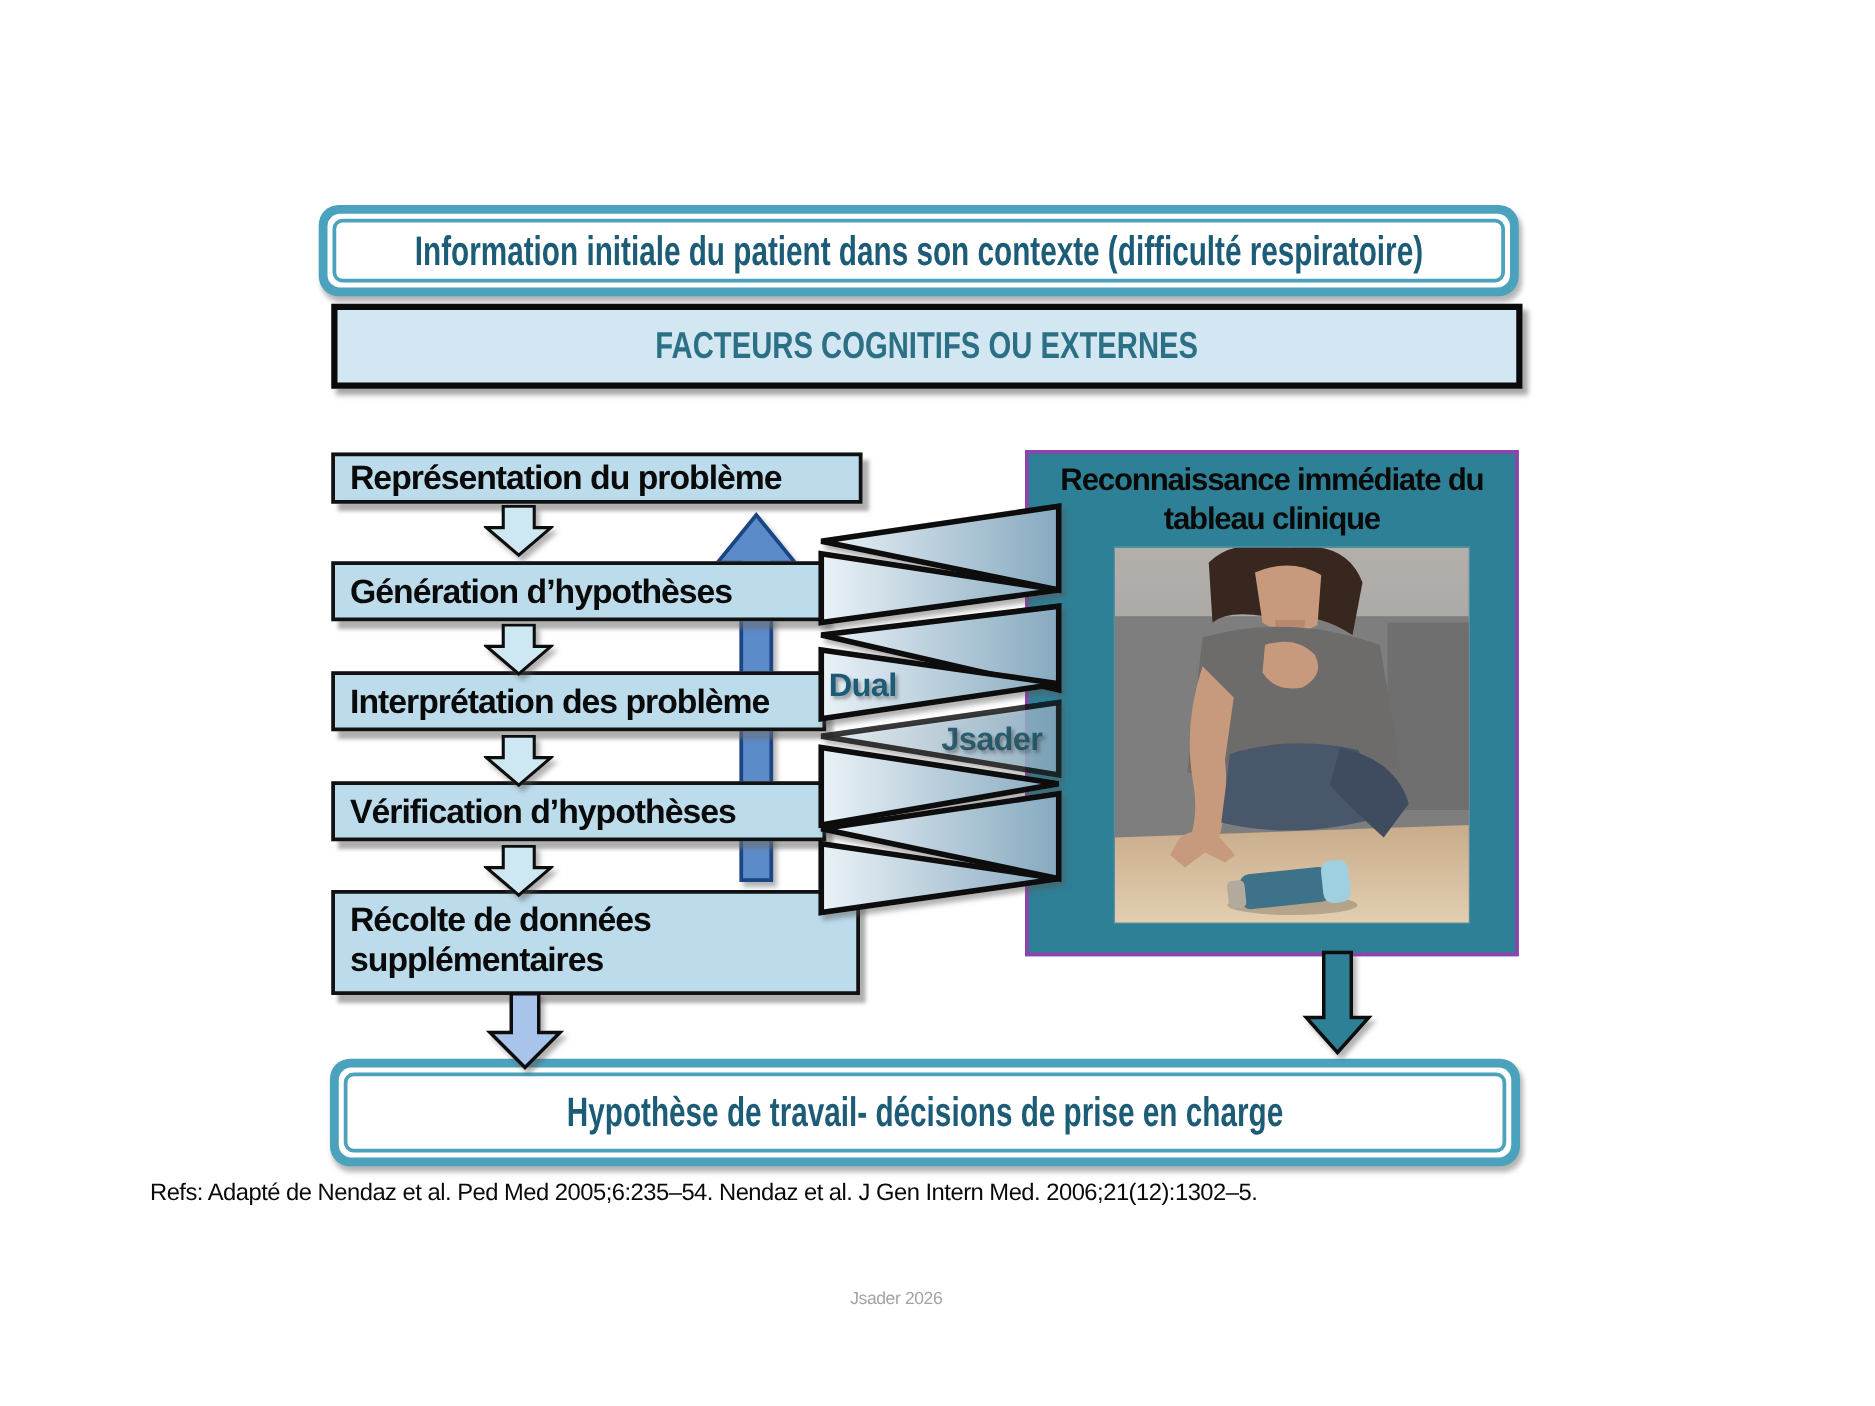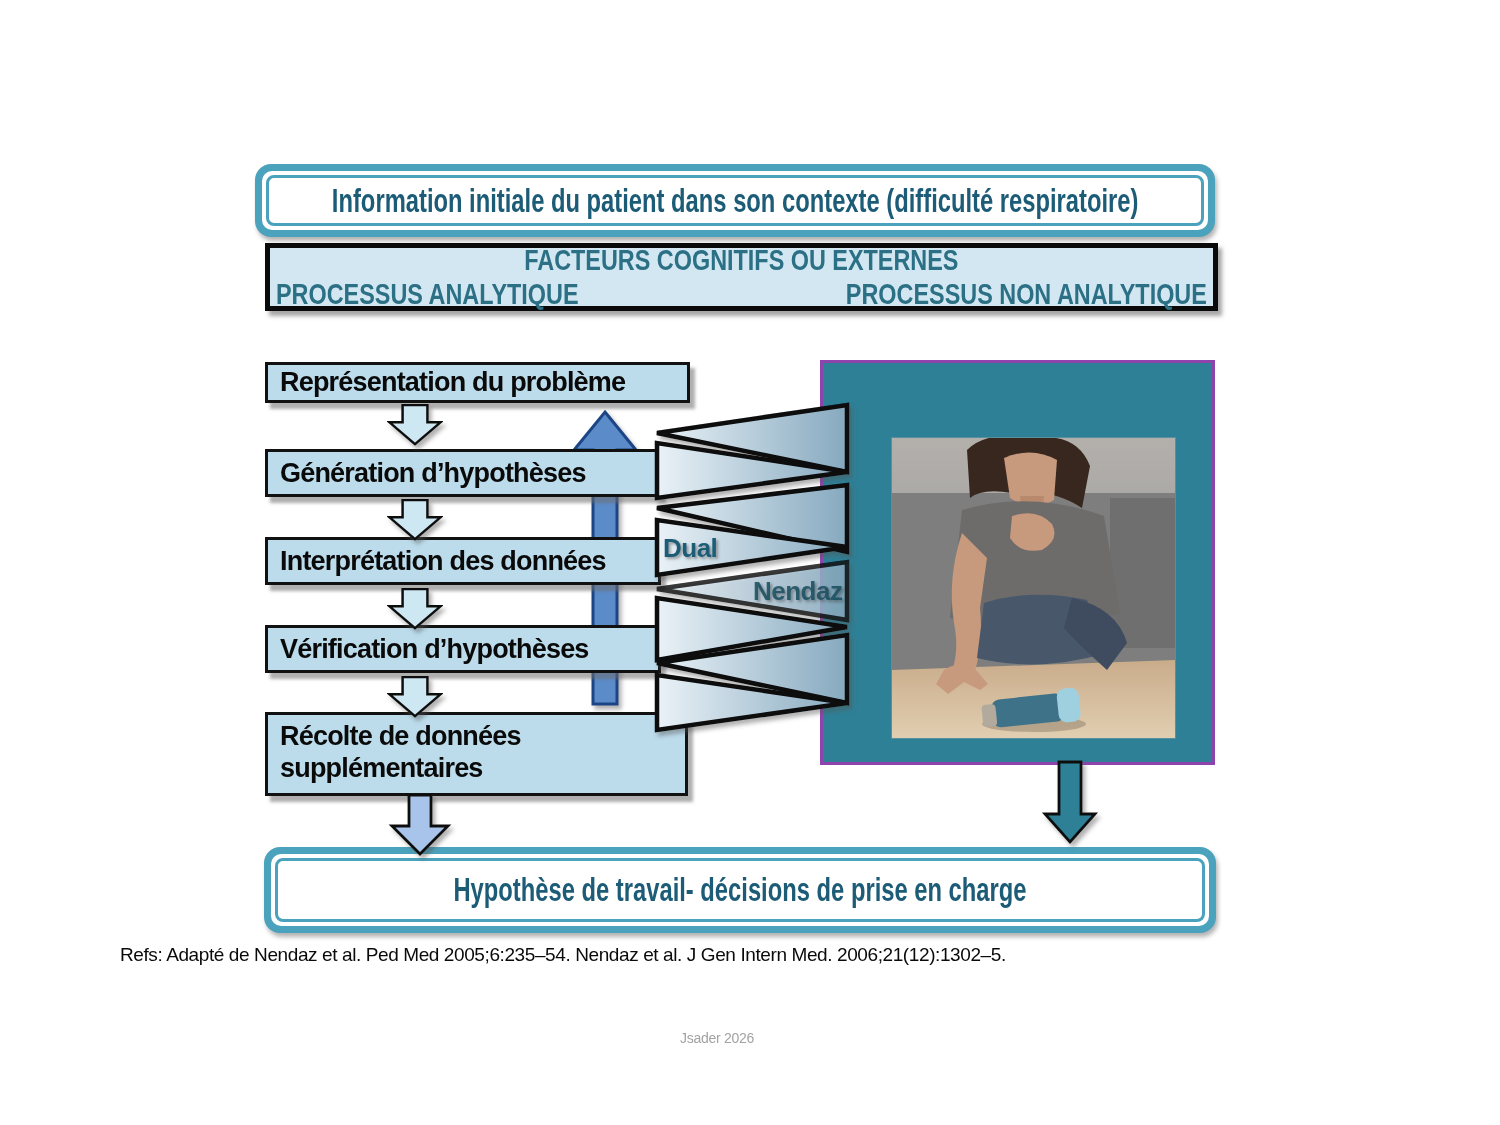--- a/index.html
+++ b/index.html
@@ -128,50 +128,47 @@
     <div class="frame-inner"></div>
     <div class="frame-line">
       <span class="frame-title-text">Information initiale du patient dans son contexte (difficulté respiratoire)</span>
     </div>
   </div>
 
   <div id="factors-box">
     <div class="factors-line1">
       <span class="factors-text">FACTEURS COGNITIFS OU EXTERNES</span>
     </div>
-    <div class="factors-line2">
-      <span class="factors-text f-left">PROCESSUS ANALYTIQUE</span>
-      <span class="factors-text f-right">PROCESSUS NON ANALYTIQUE</span>
-    </div>
   </div>
 
   <svg id="up-arrow" class="arrow-svg" width="66" height="300" viewBox="0 0 66 300">
     <polygon points="33,2 64,40 45,40 45,294 21,294 21,40 2,40" fill="var(--up-arrow)" stroke="#1D4584" stroke-width="3" filter="url(#softShadow)"></polygon>
   </svg>
 
   <div id="step-0" class="step-box">Représentation du problème</div>
   <div id="step-1" class="step-box">Génération d’hypothèses</div>
-  <div id="step-2" class="step-box">Interprétation des données</div>
+  <div id="step-2" class="step-box">Interprétation des problème</div>
   <div id="step-3" class="step-box">Vérification d’hypothèses</div>
   <div id="step-4" class="step-box">Récolte de données supplémentaires</div>
 
   <svg class="arrow-svg small-down-0" width="56" height="42">
       <use href="#sym-small-down" filter="url(#softShadow)"></use>
     </svg>
   <svg class="arrow-svg small-down-1" width="56" height="42">
       <use href="#sym-small-down" filter="url(#softShadow)"></use>
     </svg>
   <svg class="arrow-svg small-down-2" width="56" height="42">
       <use href="#sym-small-down" filter="url(#softShadow)"></use>
     </svg>
   <svg class="arrow-svg small-down-3" width="56" height="42">
       <use href="#sym-small-down" filter="url(#softShadow)"></use>
     </svg>
 
   <div id="recognition-panel">
+    <div id="recognition-title">Reconnaissance immédiate du tableau clinique</div>
     <div id="patient-photo" title="woman-with-breathing-difficulty-reaching-for-inhaler">
       <svg width="285" height="302" viewBox="0 0 285 302">
         <defs>
           <linearGradient id="wallGrad" x1="0" y1="0" x2="0" y2="1">
             <stop offset="0" stop-color="#B3B0AC"></stop>
               <stop offset="1" stop-color="#8C8C8C"></stop>
           </linearGradient>
           <linearGradient id="floorGrad" x1="0" y1="0" x2="0" y2="1">
             <stop offset="0" stop-color="#C9AC8A"></stop>
               <stop offset="1" stop-color="#E2CFB2"></stop>
@@ -209,21 +206,21 @@
       <polygon points="4,108 194,85 194,152"></polygon>
       <polygon points="4,120 4,175 194,147"></polygon>
       <polygon points="4,189 194,162 194,220" opacity="0.82"></polygon>
       <polygon points="4,198 4,260 194,227"></polygon>
       <polygon points="4,263 194,235 194,303"></polygon>
       <polygon points="4,275 4,330 194,303"></polygon>
     </g>
   </svg>
 
   <div id="dual-label" class="dual-label">Dual</div>
-  <div id="process-label" class="dual-label">Nendaz</div>
+  <div id="process-label" class="dual-label">Jsader</div>
 
   <svg id="big-down-arrow" class="arrow-svg" width="62" height="62" viewBox="0 0 62 62">
     <polygon points="20,1 42,1 42,32 59,32 31,60 3,32 20,32" fill="var(--big-arrow)" stroke="#111" stroke-width="2.8" filter="url(#softShadow)"></polygon>
   </svg>
 
   <svg id="teal-down-arrow" class="arrow-svg" width="56" height="84" viewBox="0 0 56 84">
     <polygon points="17,1 39,1 39,53 53,53 28,81 3,53 17,53" fill="var(--panel-teal)" stroke="#111" stroke-width="2.8" filter="url(#softShadow)"></polygon>
   </svg>
 
   <div id="bottom-box" class="frame-box">

